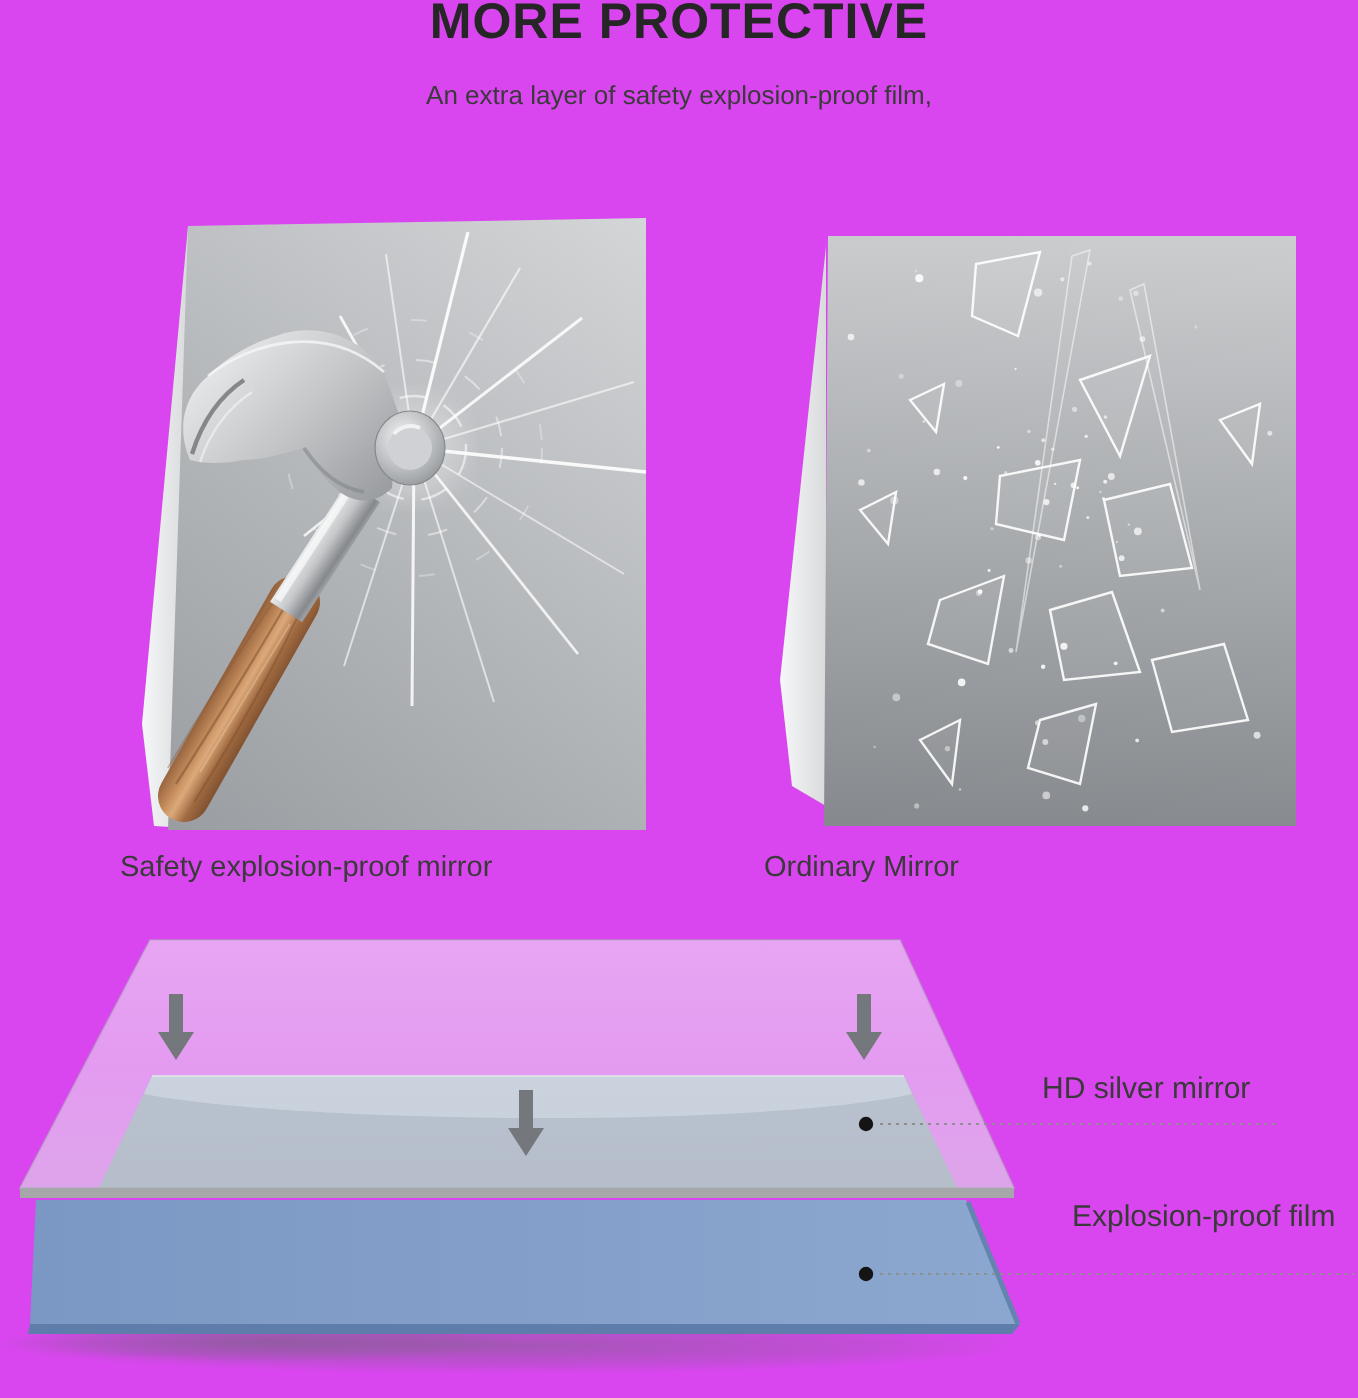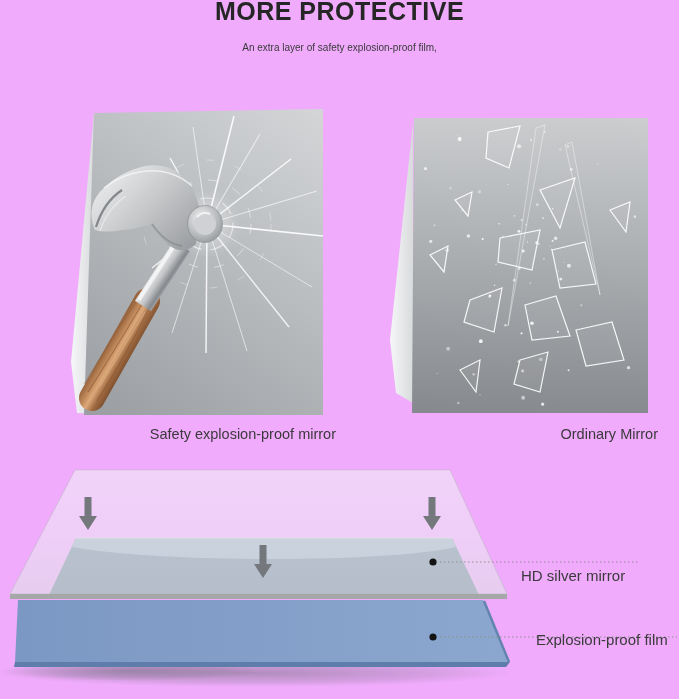--- a/index.html
+++ b/index.html
@@ -1,25 +1,25 @@
 <!DOCTYPE html>
 <html><head>
 <meta charset="utf-8">
 <style>
   html,body{margin:0;padding:0;background:#fff;}
-  .stage{position:relative;width:679px;height:699px;background:#f0abfc;overflow:hidden;
+  .stage{position:relative;width:679px;height:699px;background:#d946ef;overflow:hidden;
          font-family:"Liberation Sans",sans-serif;}
   .title{position:absolute;left:0;top:-2px;width:679px;text-align:center;
          font-size:25px;line-height:26px;font-weight:bold;letter-spacing:.5px;color:#262626;}
   .subtitle{position:absolute;left:0;top:37px;width:679px;text-align:center;
-         font-size:10px;line-height:22px;color:#3a3a3a;}
-  .caption{position:absolute;top:426px;width:276px;text-align:right;
+         font-size:13px;line-height:22px;color:#3a3a3a;}
+  .caption{position:absolute;top:426px;width:276px;text-align:left;
          font-size:14.5px;color:#3a3a3a;}
   .cap-left{left:60px;} .cap-right{left:382px;}
-  .layer-label{position:absolute;font-size:15px;color:#3a3a3a;white-space:nowrap;margin-top:31px;}
+  .layer-label{position:absolute;font-size:15px;color:#3a3a3a;white-space:nowrap;}
   .lbl-1{left:521px;top:536px;} .lbl-2{left:536px;top:600px;}
   svg.abs{position:absolute;}
 </style>
 </head>
 <body>
 
 <div class="stage">
 
   <div class="title">MORE PROTECTIVE</div>
   <div class="subtitle">

